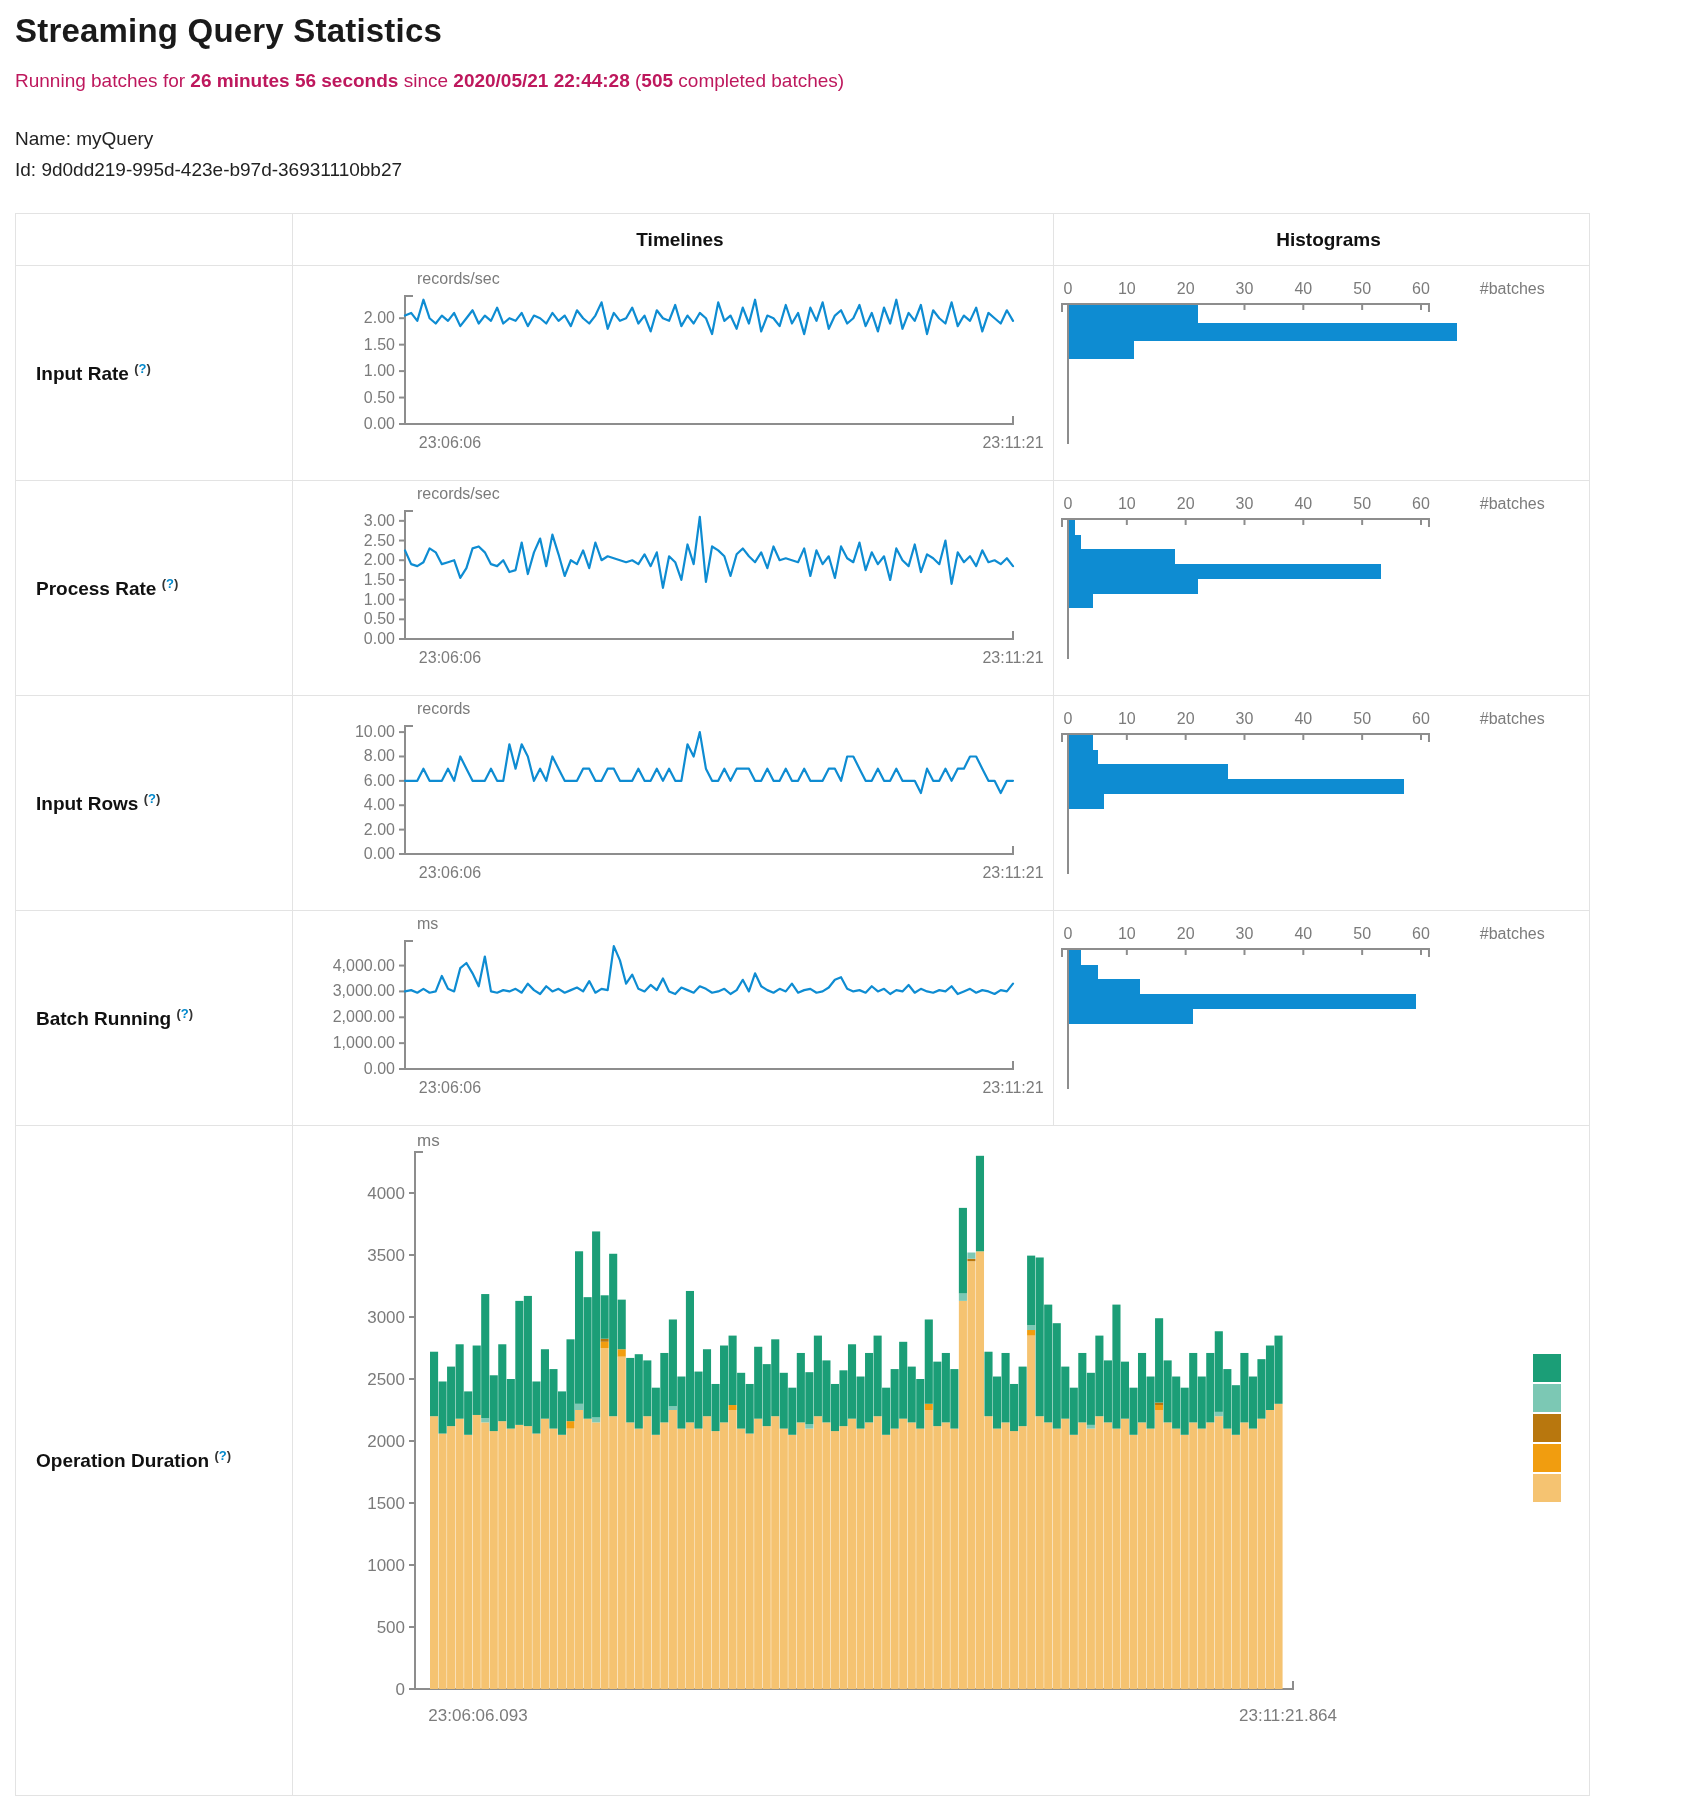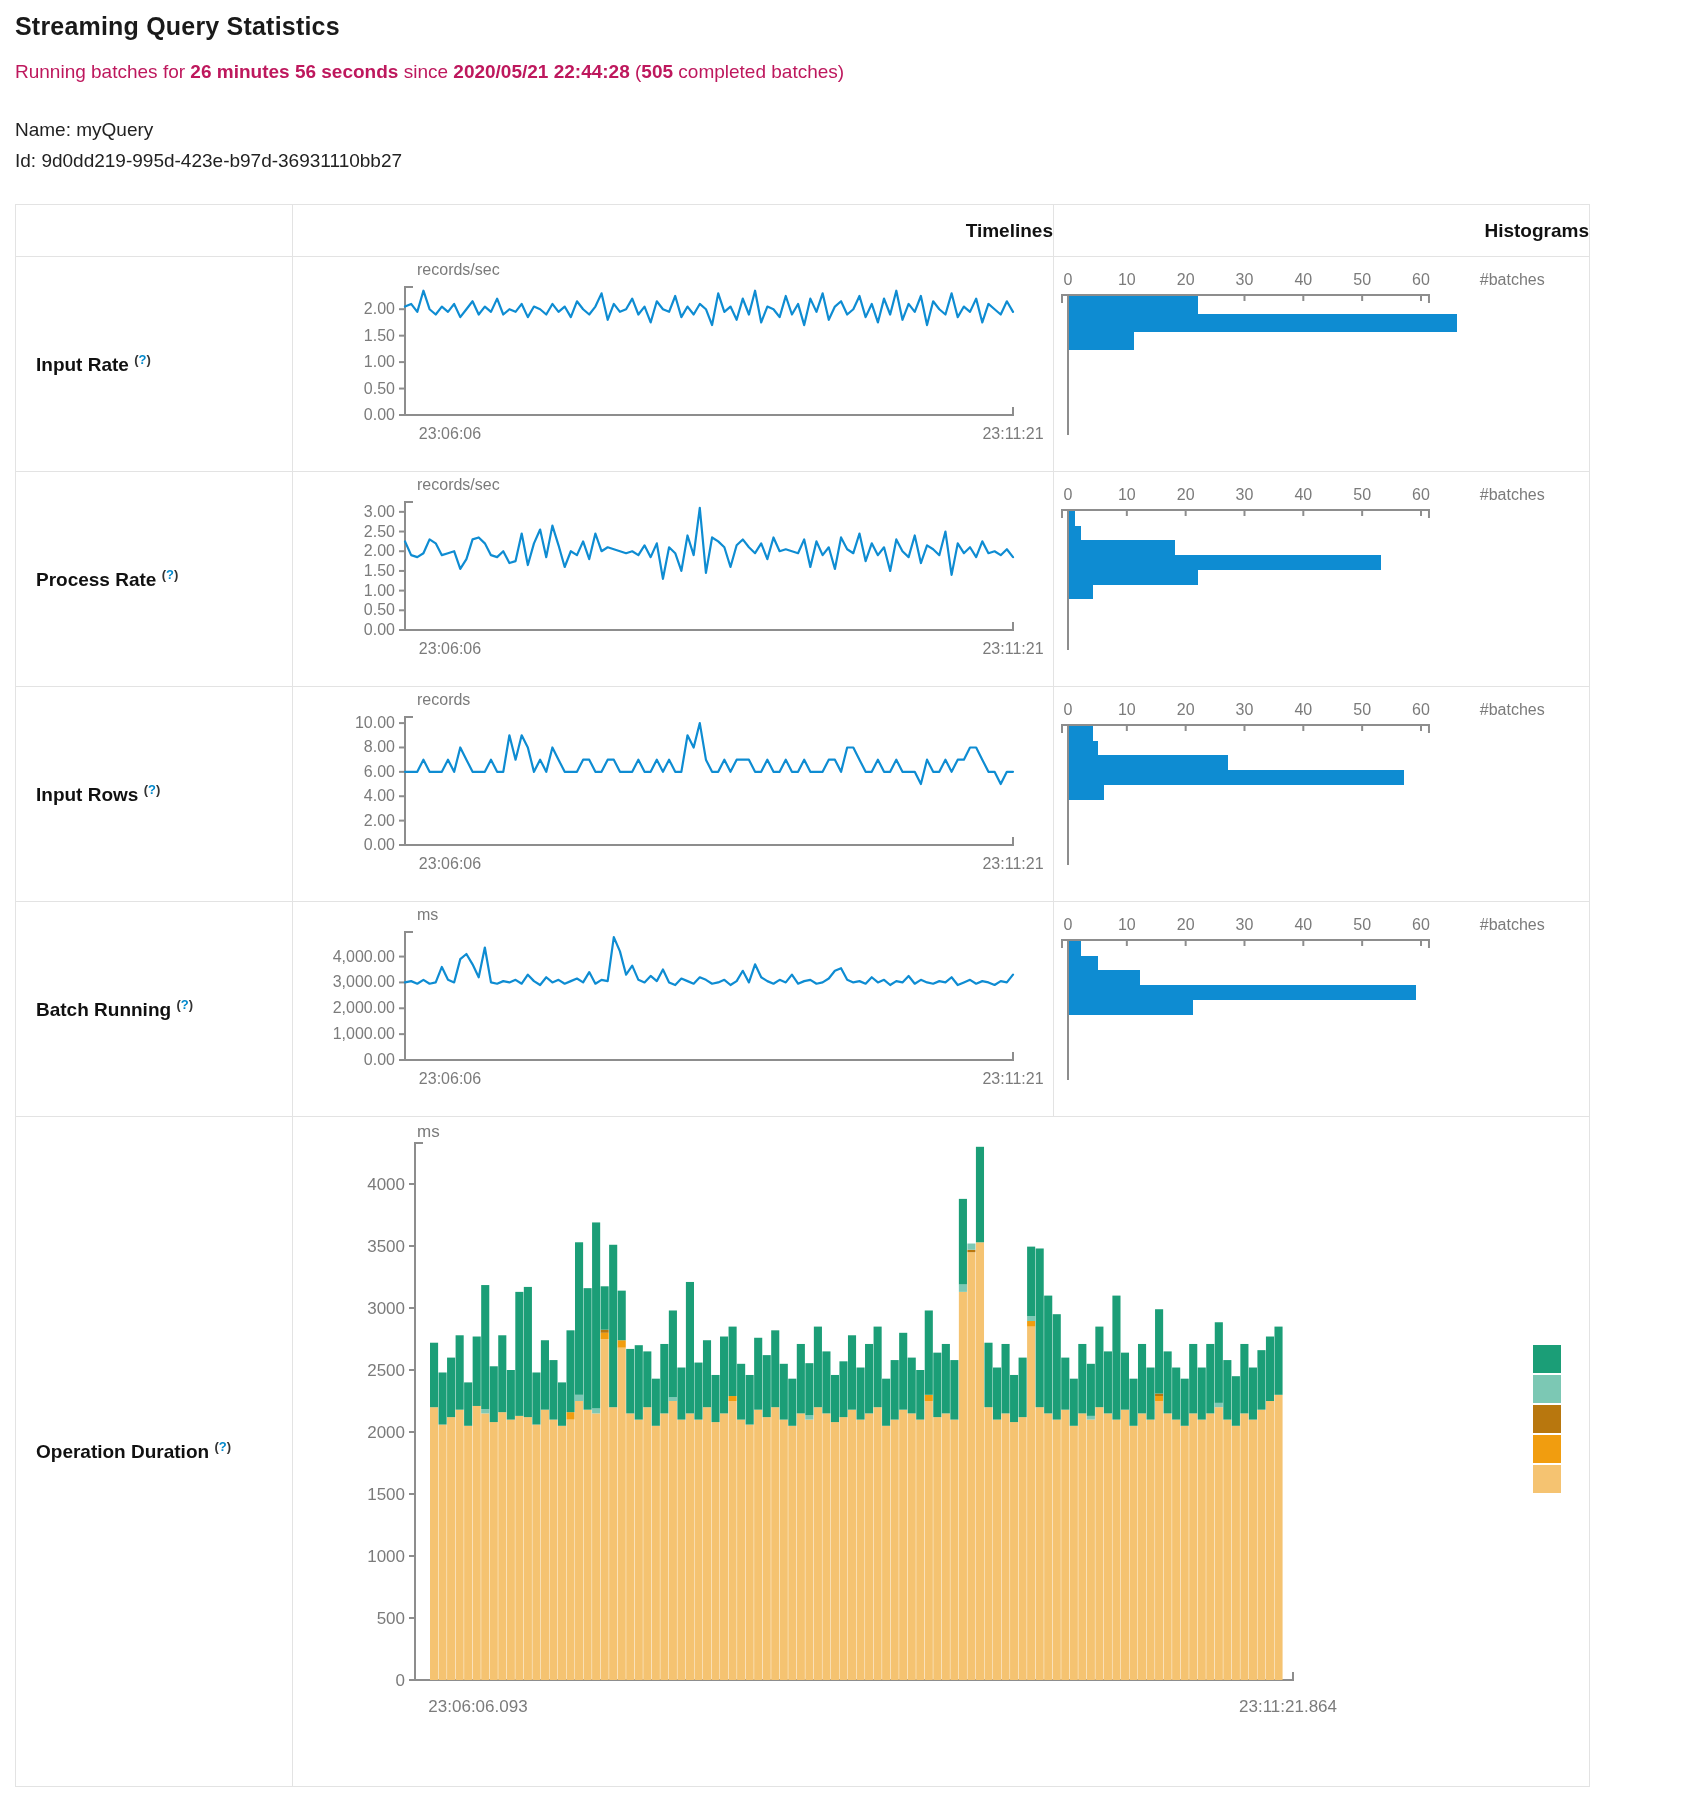--- a/index.html
+++ b/index.html
@@ -4,34 +4,34 @@
 <style>
   * { box-sizing: border-box; margin: 0; padding: 0; }
   body {
     width: 1693px; height: 1820px;
     background: #ffffff;
     font-family: "Liberation Sans", sans-serif;
     color: #1c1c1c;
     padding: 12px 0 0 15px;
   }
   h1[data-name="page-title"] {
-    font-size: 25px; font-weight: bold; color: #1a1a1a;
+    font-size: 33px; font-weight: bold; color: #1a1a1a;
     letter-spacing: 0.2px; margin-bottom: 20px;
   }
   .subtitle { font-size: 19px; color: #be185d; margin-bottom: 36px; }
   .subtitle b { font-weight: bold; }
   .meta { margin-bottom: 32px; }
   .meta-line { font-size: 19px; margin-bottom: 9px; color: #222; }
   .meta-line b { font-weight: normal; }
   table[data-name="statistics-table"] {
     border-collapse: collapse; table-layout: fixed;
   }
   th, td { border: 1px solid #e3e3e3; vertical-align: middle; }
   thead th {
-    font-size: 19px; font-weight: bold; text-align: right;
+    font-size: 19px; font-weight: bold; text-align: center;
     padding: 14px 0 14px 14px; height: 52px; color: #111;
   }
   td.rowlabel {
     font-size: 19px; font-weight: bold; color: #111;
     padding-left: 20px; vertical-align: middle;
   }
   td.rowlabel sup { font-size: 13px; font-weight: bold; color: #333; }
   td.rowlabel sup .q { color: #0088cc; cursor: pointer; }
   td.chartcell { padding: 0; vertical-align: top; }
   svg { display: block; }

